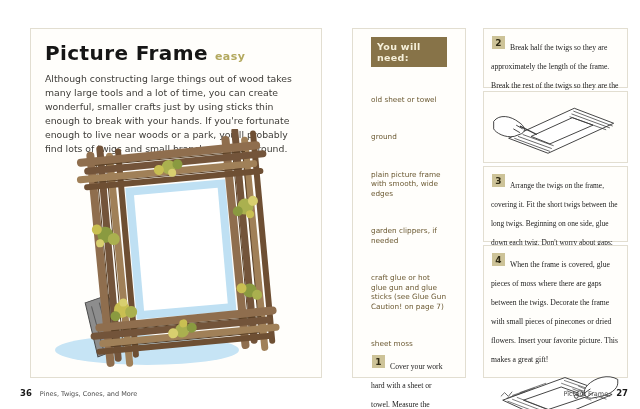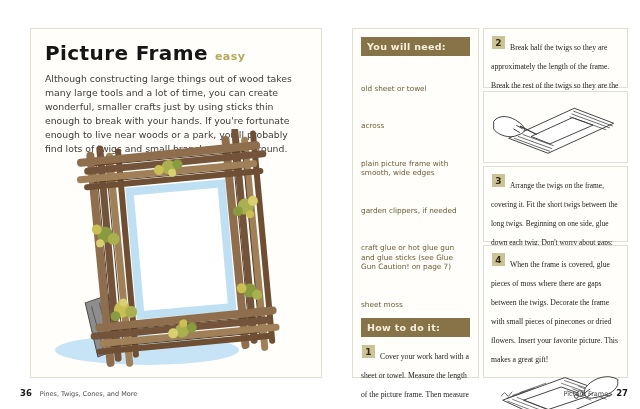--- a/index.html
+++ b/index.html
@@ -24,21 +24,21 @@
     letter-spacing:.4px;margin:0;
     font-family:"DejaVu Sans", sans-serif;
   }
   .difficulty{font-size:11px;font-weight:700;color:#b3a95f;letter-spacing:.5px;}
   .intro{
     margin-top:7px;width:262px;
     font-size:9.3px;line-height:1.5;color:#3e3c38;
   }
   .main-illo{position:absolute;left:12px;top:100px;}
   
-  #need-col{left:352px;top:28px;width:127px;height:350px;padding:8px 8px;}
+  #need-col{left:352px;top:28px;width:114px;height:350px;padding:8px 18px;}
   .bar{
     background:#877348;color:#f6f0da;
     font-size:9.5px;font-weight:700;letter-spacing:.3px;
     padding:4px 6px;margin-bottom:7px;
   }
   .need-item{
     font-size:7.3px;line-height:1.3;color:#6c5a33;
     margin-bottom:5.5px;
     margin-top:28px;
   }
@@ -164,27 +164,26 @@
             <circle cx="2" cy="-7" r="4" fill="#c9bf52"></circle>
         </g>
       </g>
     </g>
   </svg>
 </div>
 
 <div class="page" id="need-col">
   <div class="bar">You will need:</div>
   <div class="need-item">old sheet or towel</div>
-  <div class="need-item">across</div>
+  <div class="need-item">ground</div>
   <div class="need-item">plain picture frame with smooth, wide edges</div>
   <div class="need-item">garden clippers, if needed</div>
   <div class="need-item">craft glue or hot glue gun and glue sticks (see Glue Gun Caution! on page 7)</div>
   <div class="need-item">sheet moss</div>
 
-  <div class="bar howto-bar">How to do it:</div>
 
   <div>
     <span class="badge">1</span>
     <span class="step-text">Cover your work hard with a sheet or towel. Measure the length of the picture frame. Then measure the glass across the top or bottom.</span>
   </div>
 
   <div class="illo-wrap" style="clear:both;">
     <svg width="110" height="112" viewBox="0 0 110 112">
       <defs>
         <marker id="ah" markerWidth="6" markerHeight="6" refX="3" refY="3" orient="auto">

